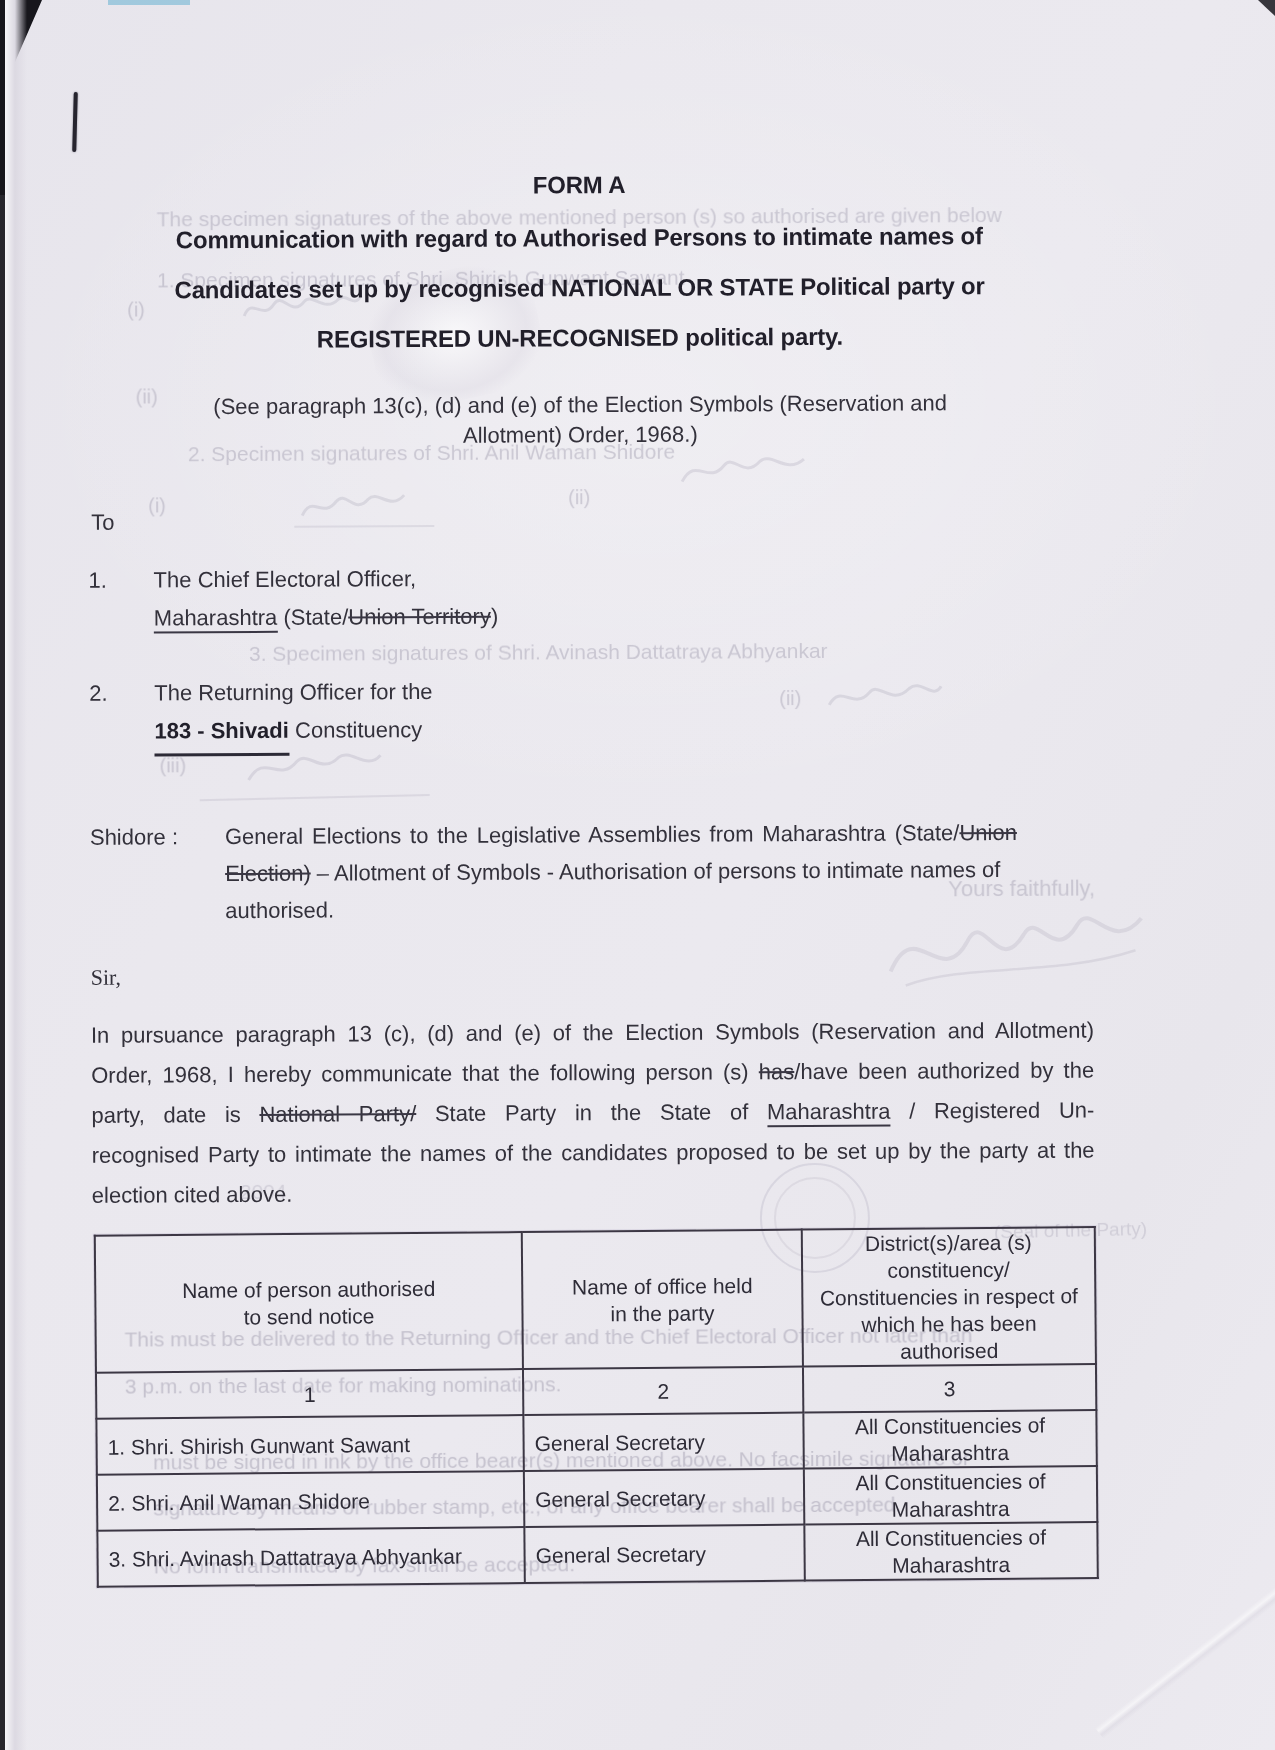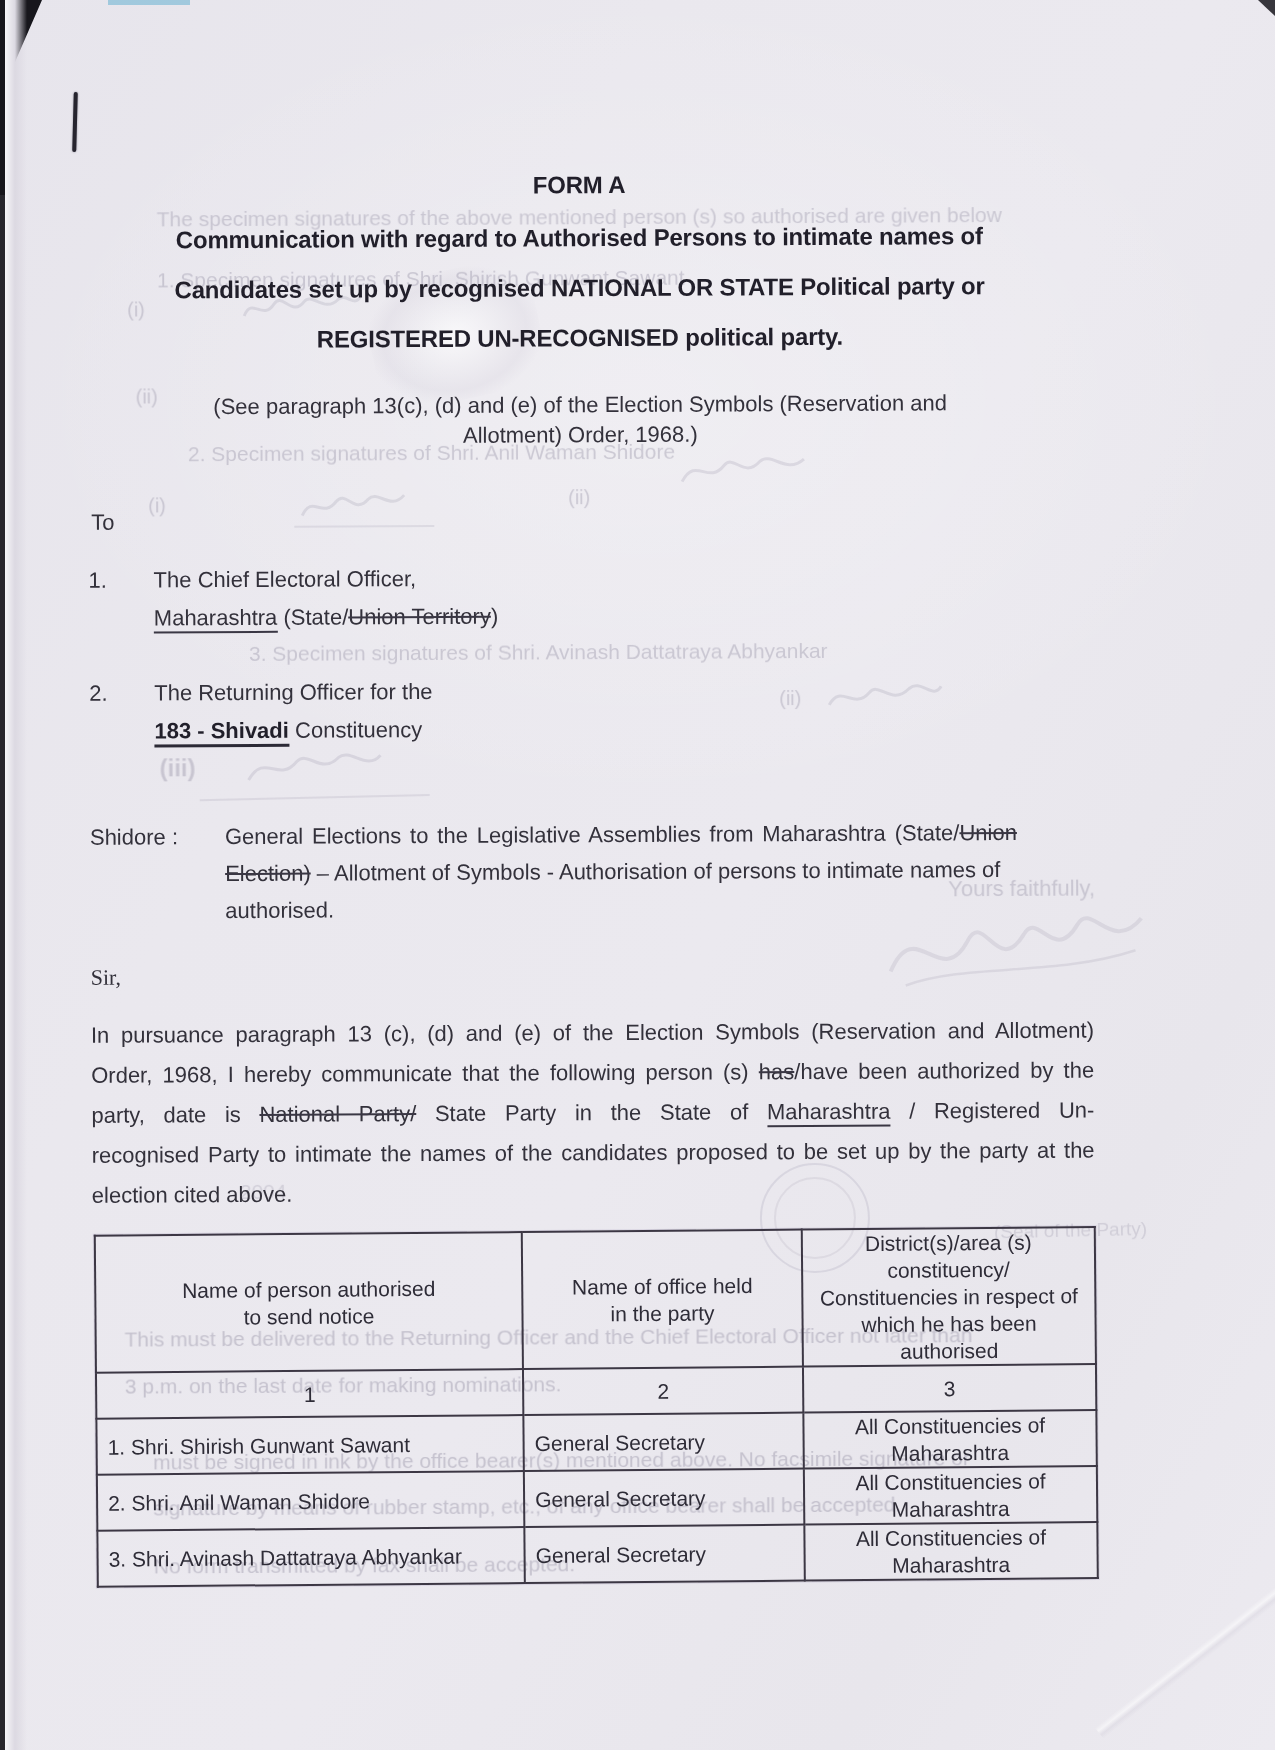--- a/index.html
+++ b/index.html
@@ -13,21 +13,21 @@
   }
   .abs{position:absolute;}
   .ink{color:#33313b;}
   .bold{font-weight:bold;color:#211f2a;}
   .center{text-align:center;}
   .t22{font-size:22px;line-height:30px;}
   .t24{font-size:24px;line-height:32px;letter-spacing:-0.2px;}
   .jline{text-align:justify;text-align-last:justify;}
   .strike{text-decoration:line-through;text-decoration-thickness:2px;text-decoration-color:#3a3744;margin-top:12px;}
   .uline{border-bottom:2px solid #3a3744;padding-bottom:1px;}
-  .uline2{border-bottom:3px solid #2c2a36;padding-bottom:1px;}
+  .uline2{border-bottom:3px solid #2c2a36;padding-bottom:10px;}
   .ghost{color:#9b97aa;opacity:.42;filter:blur(.5px);white-space:nowrap;}
   .ghost-note{color:#a09cae;opacity:.5;filter:blur(.6px);white-space:nowrap;}
   .squig{opacity:.2;}
   .gline{background:rgba(150,145,165,.38);height:2px;}
   .page{transform:rotate(-0.3deg);transform-origin:620px 850px;}
   table.form-table{
     border-collapse:collapse;table-layout:fixed;
     transform:rotate(-0.2deg);transform-origin:left bottom;
     box-shadow:0 0 0 1px rgba(100,80,140,.12);
   }
@@ -59,21 +59,21 @@
 
 <div class="abs ghost" style="left:160px;top:205px;font-size:21px;">The specimen signatures of the above mentioned person (s) so authorised are given below</div>
 <div class="abs ghost" style="left:160px;top:266px;font-size:21px;">1.   Specimen signatures of Shri. Shirish Gunwant Sawant</div>
 <div class="abs ghost" style="left:130px;top:296px;font-size:20px;">(i)</div>
 <div class="abs ghost" style="left:138px;top:383px;font-size:20px;">(ii)</div>
 <div class="abs ghost" style="left:190px;top:440px;font-size:21px;">2.   Specimen signatures of Shri. Anil Waman Shidore</div>
 <div class="abs ghost" style="left:150px;top:492px;font-size:20px;">(i)</div>
 <div class="abs ghost" style="left:570px;top:486px;font-size:20px;">(ii)</div>
 <div class="abs ghost" style="left:250px;top:640px;font-size:21px;">3.   Specimen signatures of Shri. Avinash Dattatraya Abhyankar</div>
 <div class="abs ghost" style="left:780px;top:688px;font-size:20px;">(ii)</div>
-<div class="abs ghost" style="left:160px;top:752px;font-size:24px;font-weight:bold;">(iii)</div>
+<div class="abs ghost" style="left:160px;top:752px;font-size:20px;">(iii)</div>
 <div class="abs ghost" style="left:948px;top:878px;font-size:22px;">Yours faithfully,</div>
 <div class="abs ghost" style="left:238px;top:1178px;font-size:21px;opacity:.3;">2004</div>
 <div class="abs ghost" style="left:992px;top:1222px;font-size:19px;opacity:.3;transform:rotate(-1deg);">(Seal of the Party)</div>
 <div class="abs ghost-note" style="left:122px;top:1325px;font-size:21px;">This must be delivered to the Returning Officer and the Chief Electoral Officer not later than</div>
 <div class="abs ghost-note" style="left:122px;top:1372px;font-size:21px;">3 p.m. on  the last date for making nominations.</div>
 <div class="abs ghost-note" style="left:150px;top:1448px;font-size:21px;">must be signed in ink by the office bearer(s) mentioned above. No facsimile signature or</div>
 <div class="abs ghost-note" style="left:150px;top:1494px;font-size:21px;">signature by means of rubber stamp, etc., of any office bearer shall be accepted.</div>
 <div class="abs ghost-note" style="left:150px;top:1552px;font-size:21px;">No form transmitted by fax shall be accepted.</div>
 
 <svg class="abs squig" style="left:245px;top:288px;" width="120" height="36" viewBox="0 0 120 36">

